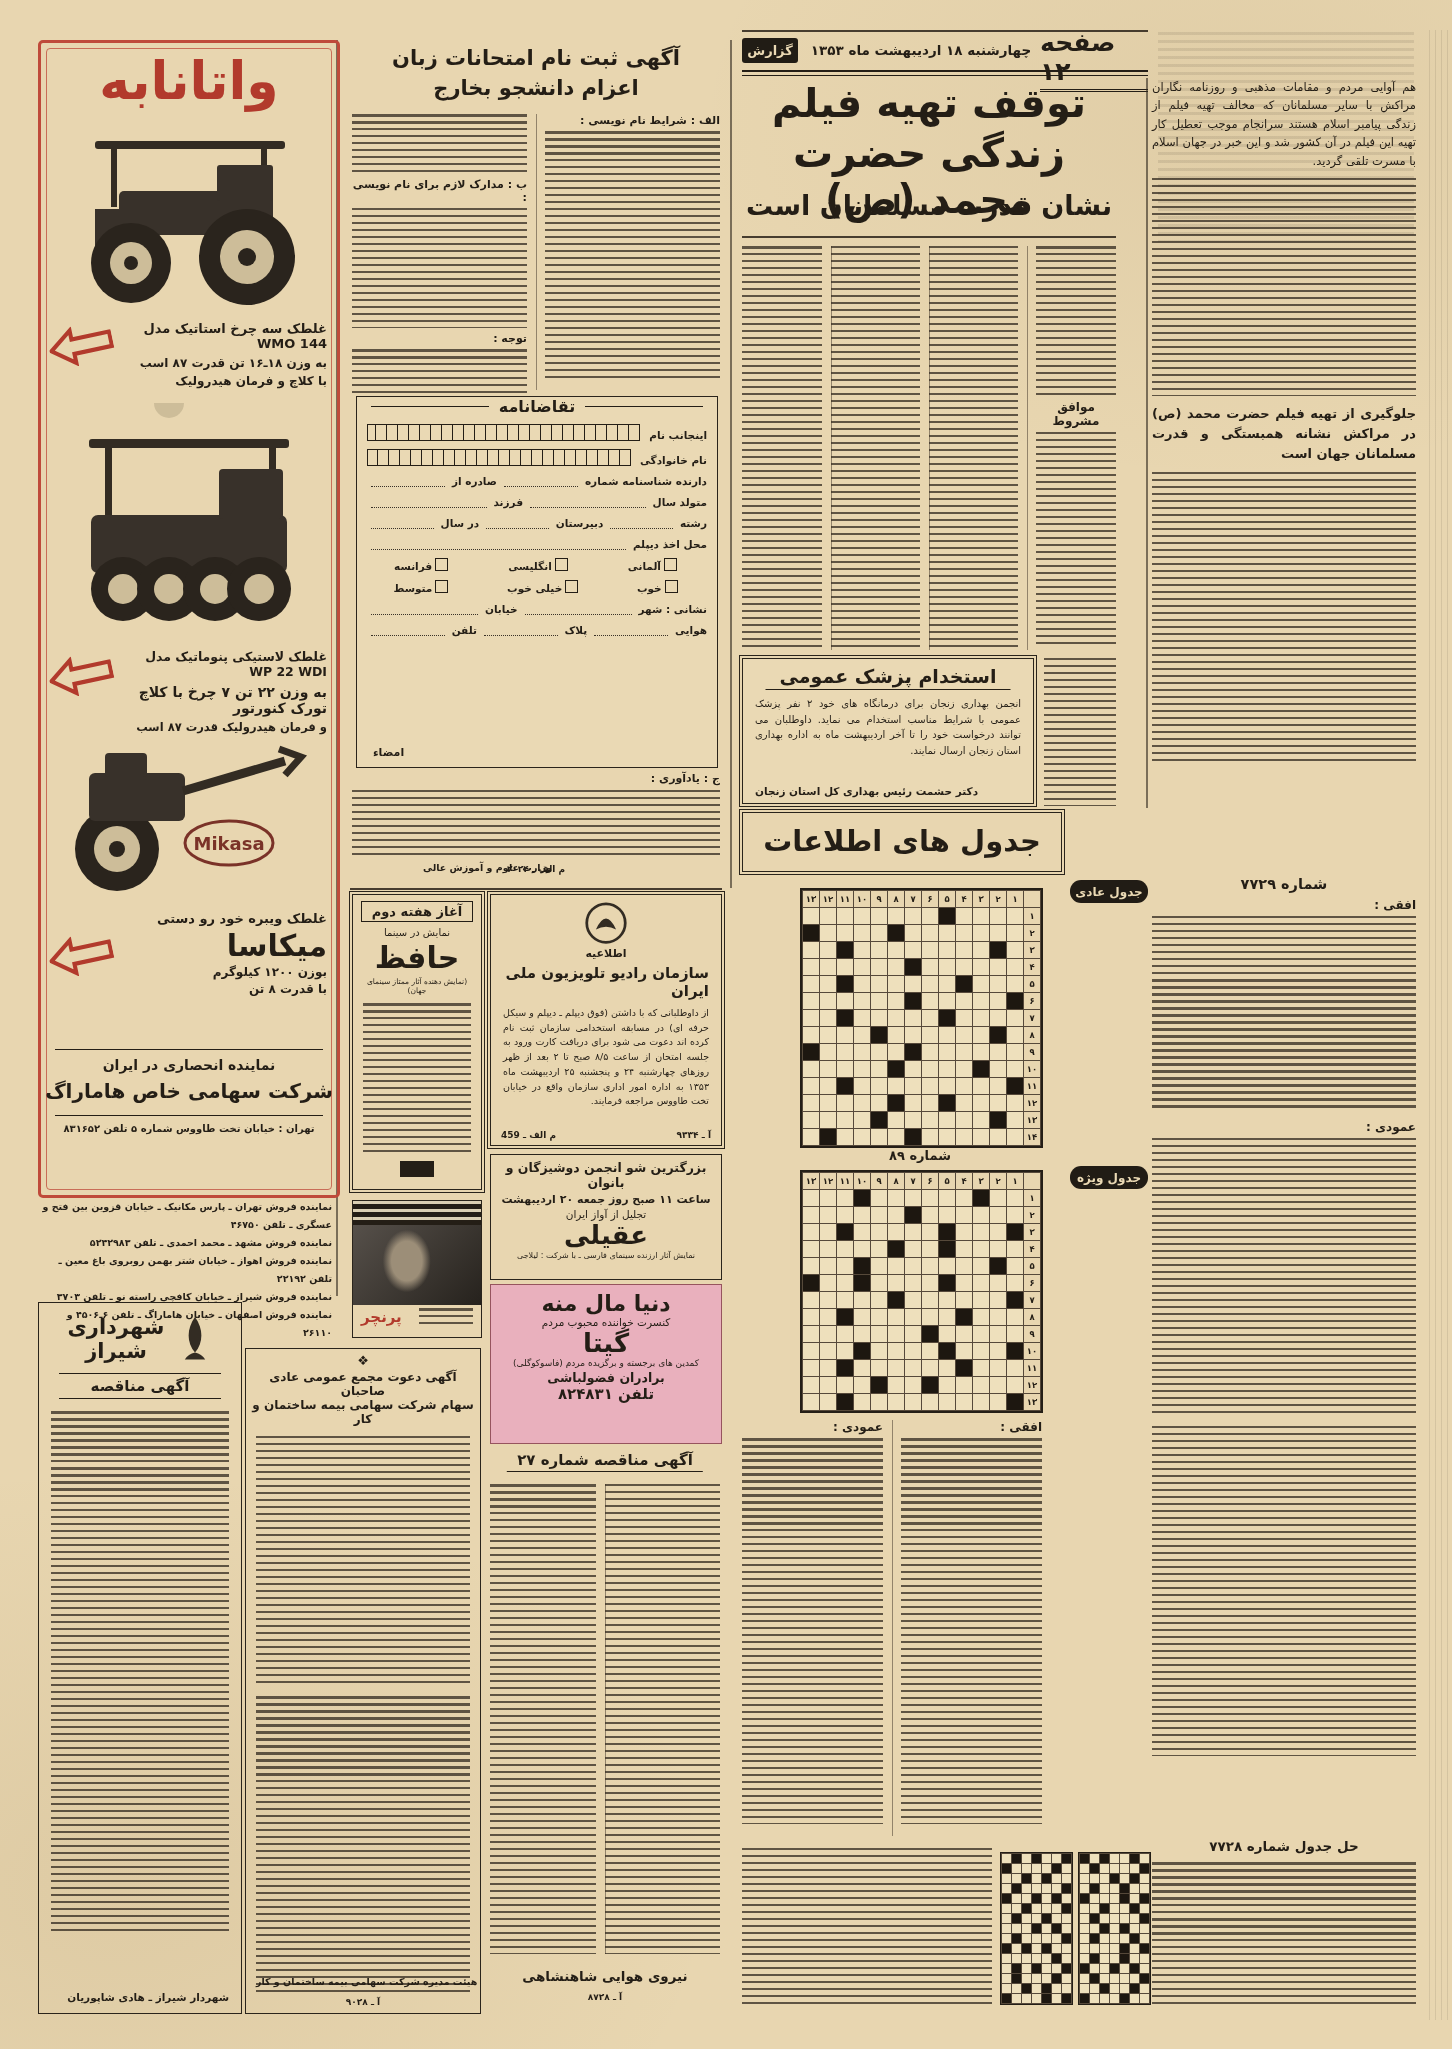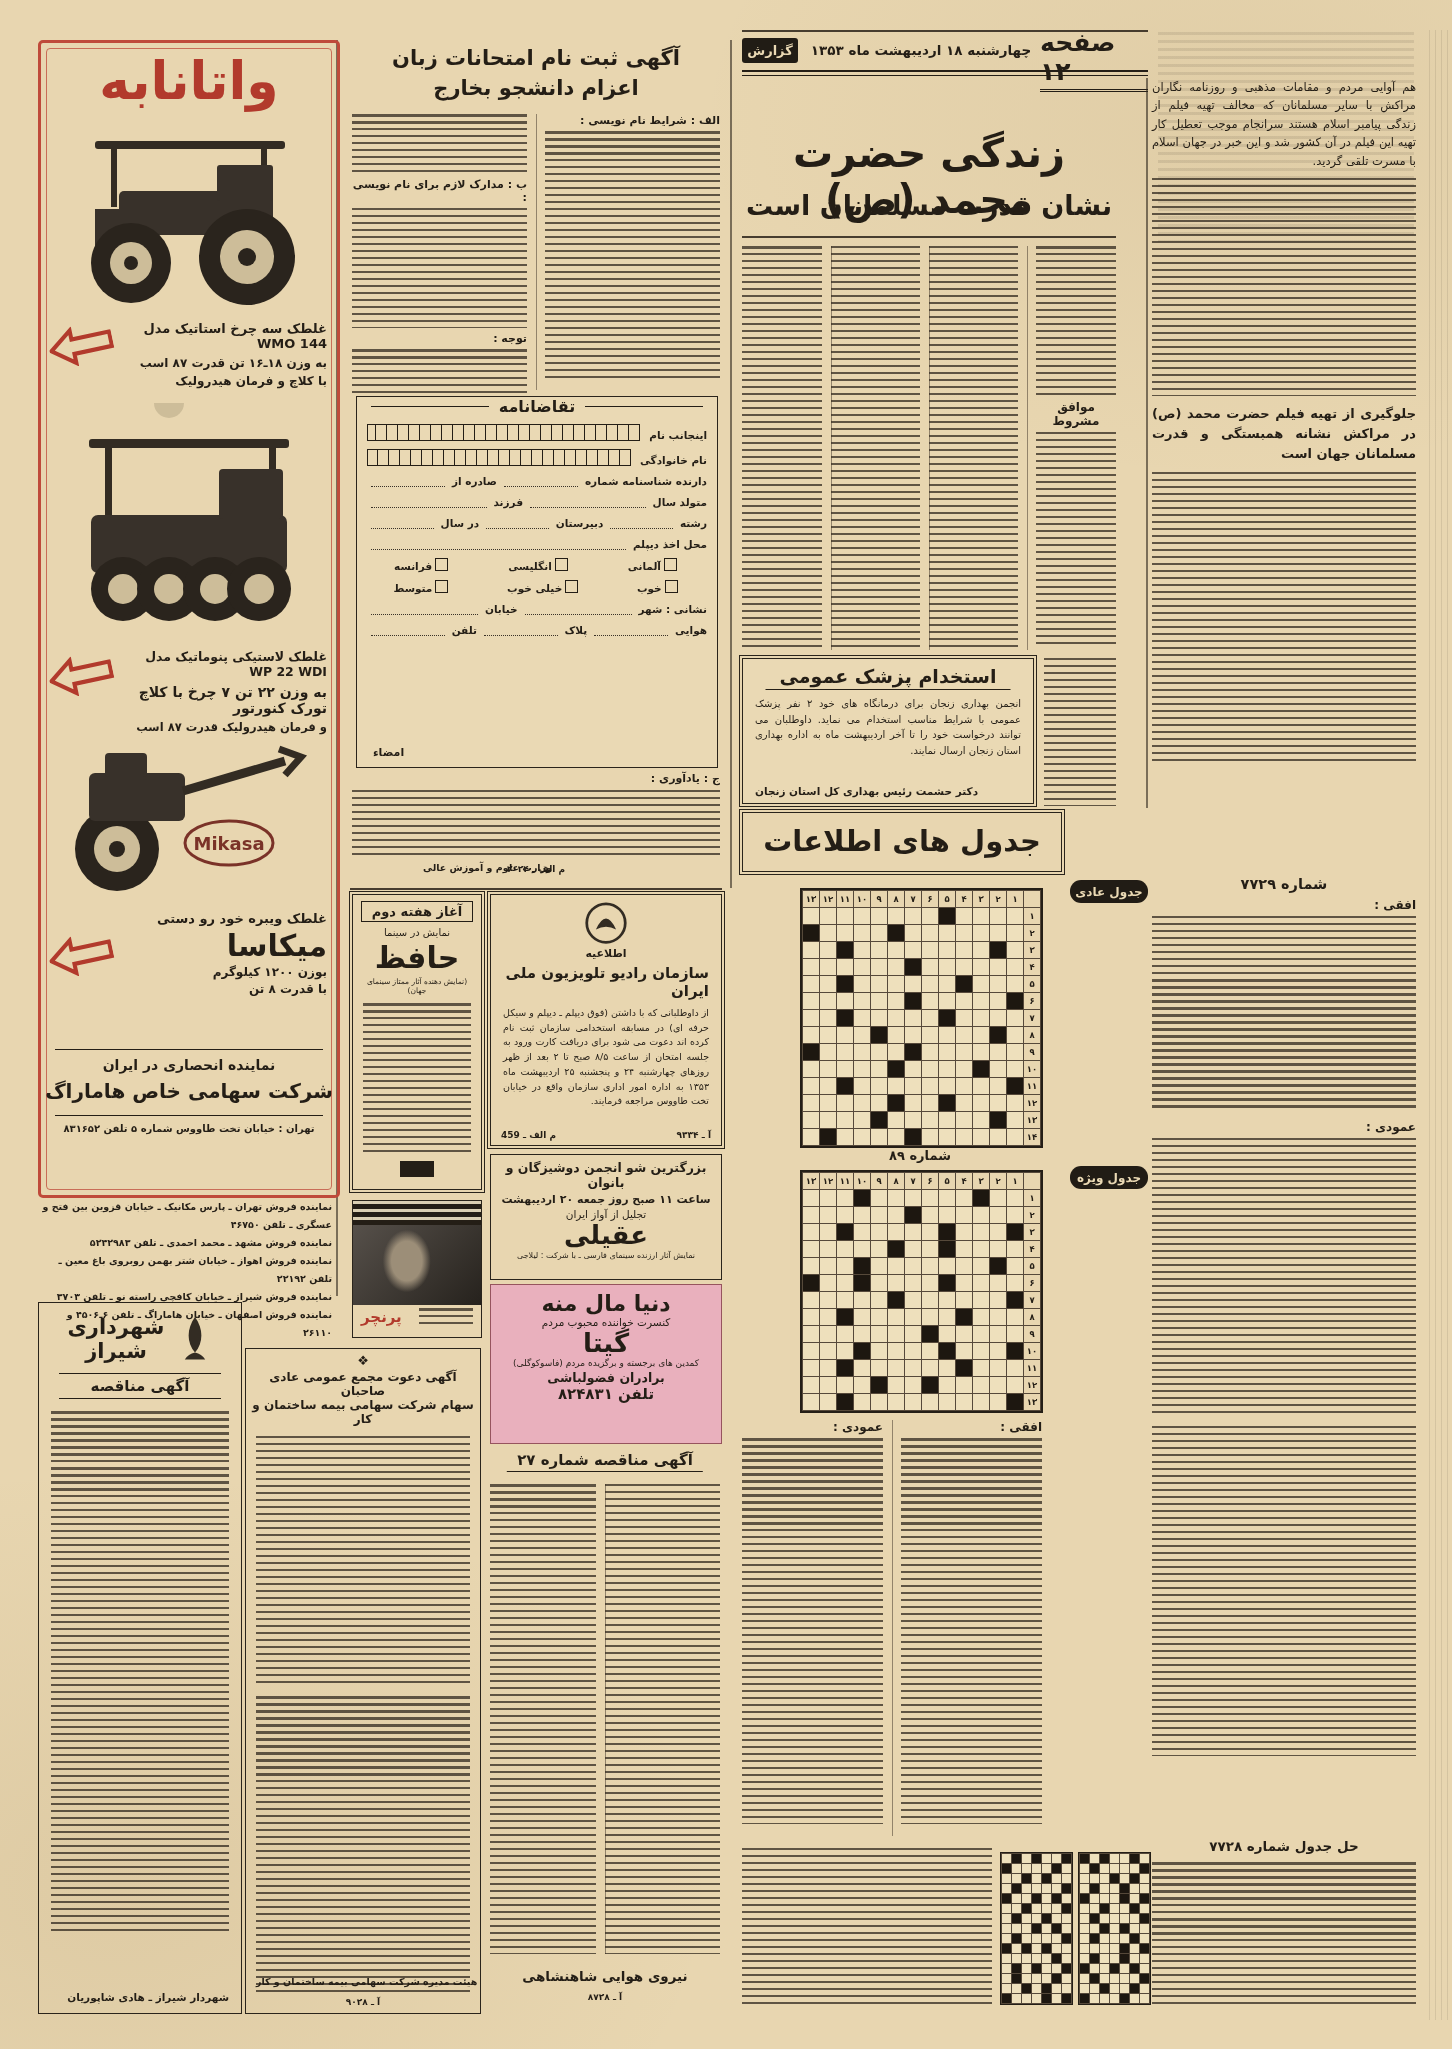--- a/index.html
+++ b/index.html
@@ -48,20 +48,21 @@
   <div class="abs b" style="left:806px;top:42px;width:230px;font-size:13.5px;text-align:center;">چهارشنبه ۱۸ اردیبهشت ماه ۱۳۵۳</div>
   <div class="abs b" style="left:1040px;top:28px;width:108px;font-size:25px;text-align:left;border-bottom:3px double #241e16;padding-bottom:3px;">صفحه ۱۲</div>
   <div class="abs" style="left:742px;top:70px;width:406px;border-top:2.5px solid #241e16;border-bottom:1px solid #241e16;height:3px;"></div>
   <div class="abs gk bleed" style="left:1158px;top:32px;width:256px;height:210px;"></div>
   <div class="abs bleed" style="left:1424px;top:30px;width:24px;height:1990px;background-image:repeating-linear-gradient(to left, rgba(42,34,25,.8) 0 1px, transparent 1px 6px);"></div>
 
   <div class="vr" style="left:336px;top:40px;height:1256px;"></div>
   <div class="vr" style="left:730px;top:40px;height:848px;"></div>
   <div class="vr" style="left:1146px;top:78px;height:730px;"></div>
 
+  <div class="abs b ctr" style="left:742px;top:80px;width:374px;font-size:40px;">توقف تهیه فیلم</div>
   <div class="abs b ctr" style="left:742px;top:130px;width:374px;font-size:40px;">زندگی حضرت محمد (ص)</div>
   <div class="abs b ctr" style="left:742px;top:190px;width:374px;font-size:27px;">نشان قدرت مسلمانان است</div>
   <div class="hr" style="left:742px;top:236px;width:374px;"></div>
 
   <div class="cols" style="left:742px;top:246px;width:374px;height:404px;">
     <div>
       <div class="gk s" style="height:150px;"></div>
       <div class="b ctr" style="font-size:12px;margin:4px 0;">موافق مشروط</div>
       <div class="gk s" style="height:216px;"></div>
     </div>

